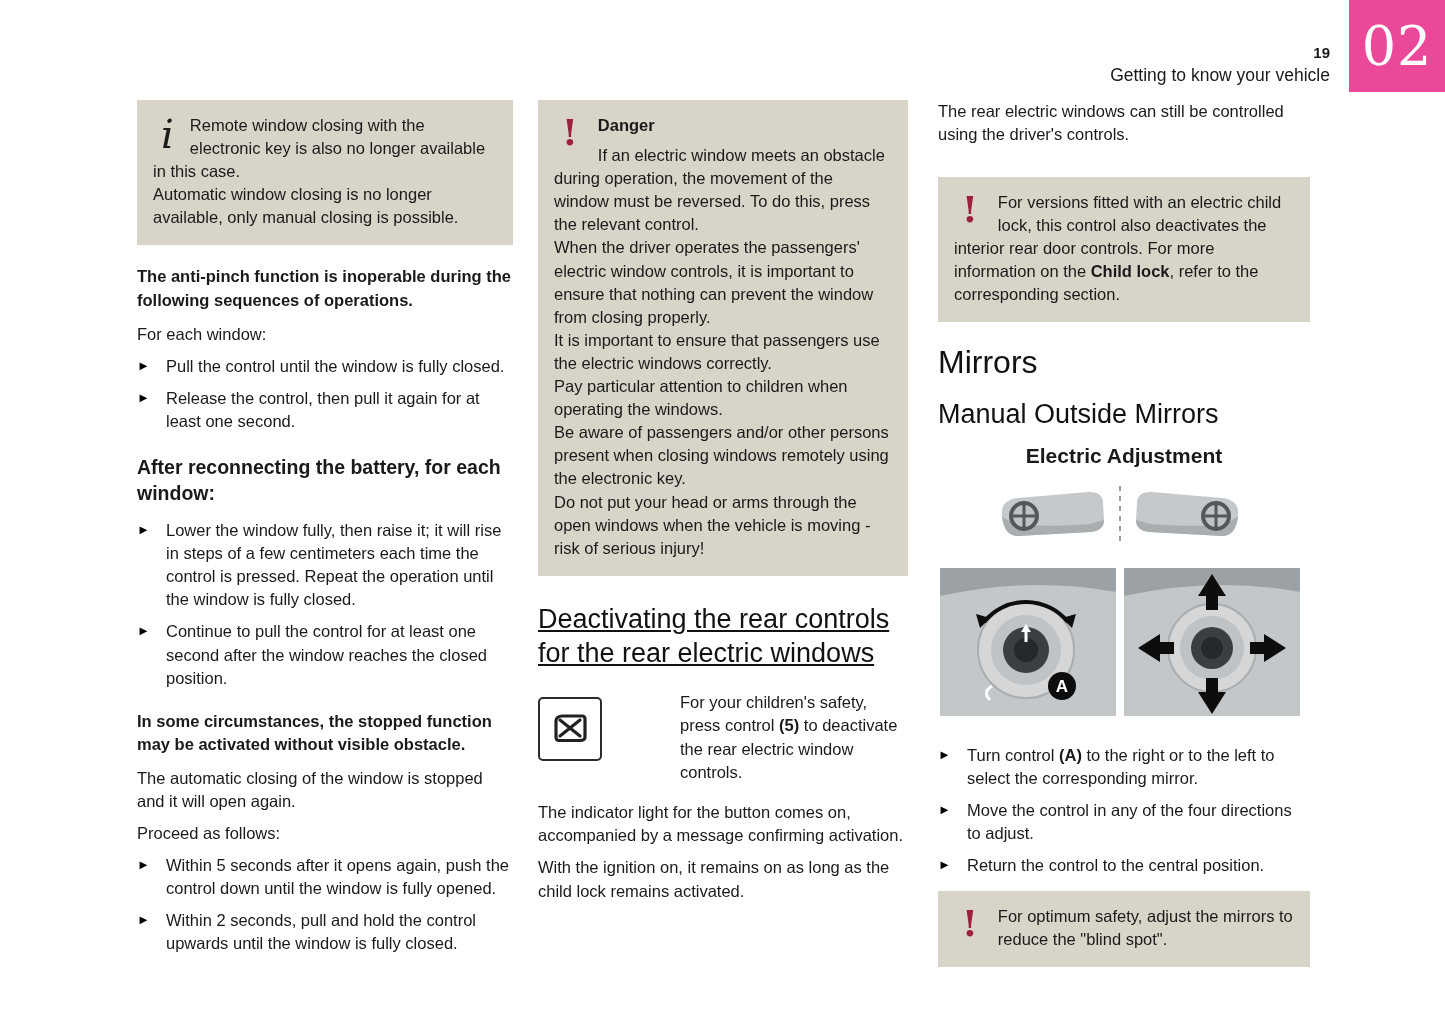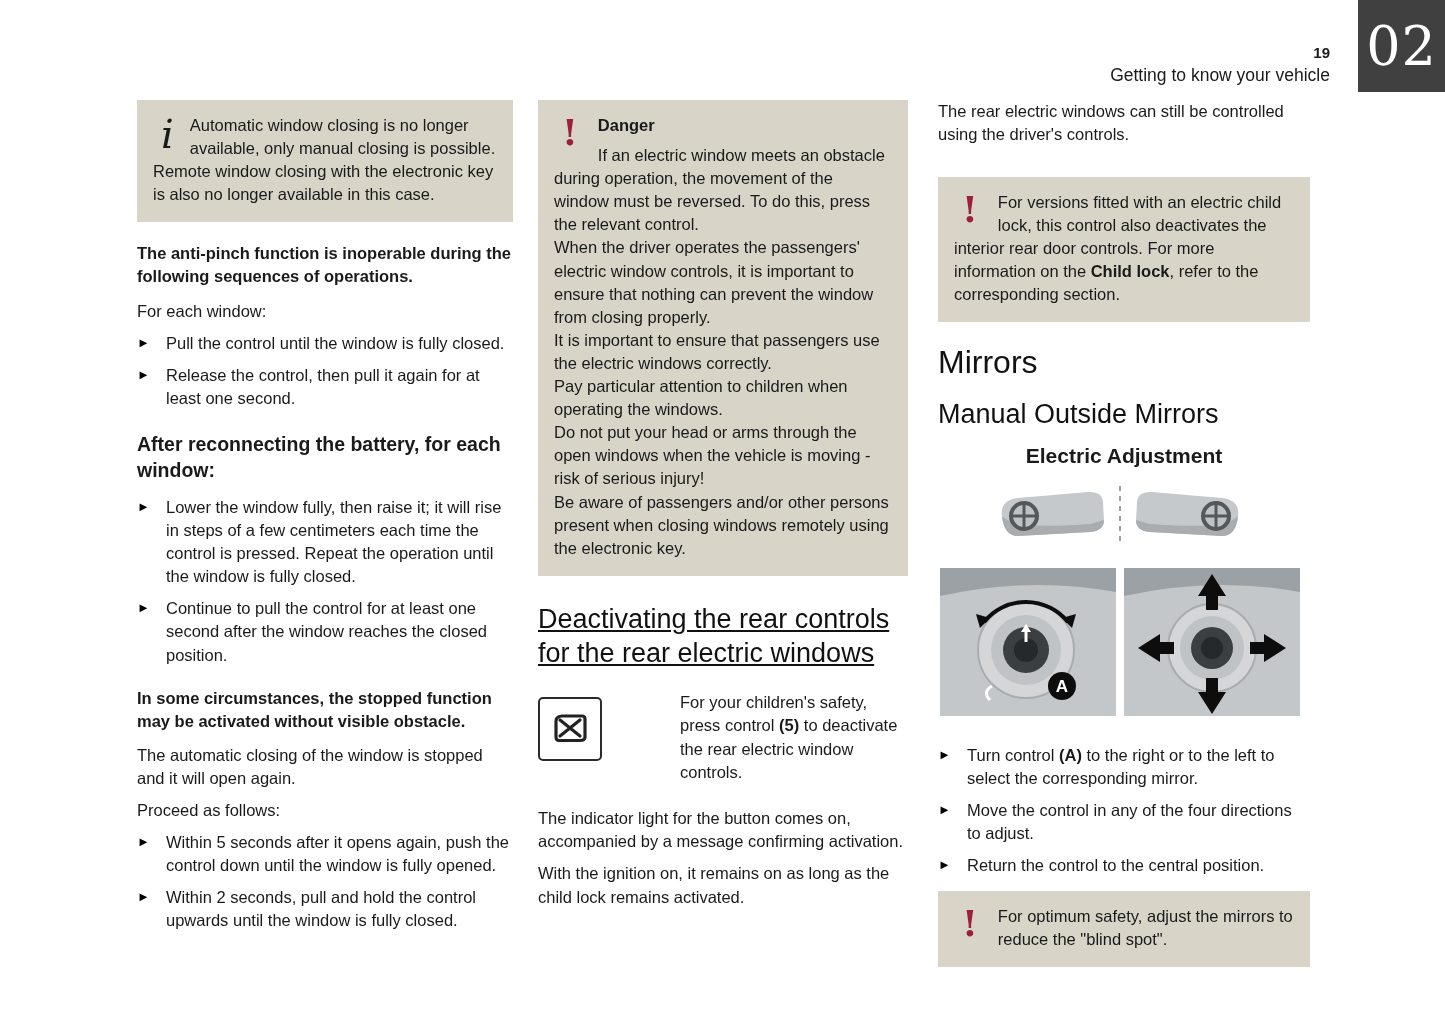--- a/index.html
+++ b/index.html
@@ -14,22 +14,22 @@
   
   .page-number {
     position:absolute; top:44px; right:115px;
     font-size:15px; font-weight:bold; text-align:right;
   }
   .page-header-title {
     position:absolute; top:65px; right:115px;
     font-size:17.5px; text-align:right;
   }
   .chapter-badge {
-    position:absolute; top:0; right:0; width:87px; height:92px;
-    background:#404040; color:#ffffff;
+    position:absolute; top:0; right:0; width:96px; height:92px;
+    background:#ec4899; color:#ffffff;
     display:flex; align-items:center; justify-content:center;
     font-family:"DejaVu Serif", serif; font-size:54px; font-weight:300;
     letter-spacing:1px;
   }
   
   .col { position:absolute; top:100px; }
   #col1 { left:137px; width:376px; }
   #col2 { left:538px; width:370px; }
   #col3 { left:938px; width:372px; }
 
@@ -63,21 +63,21 @@
   #mom-head { font-size:27px; margin:0 0 12px; }
   #elec-adj-head { font-size:21px; font-weight:bold; margin:4px 0 14px;text-align:center; }
 
   
   .bullets { margin:6px 0 12px; }
   .bullet { display:flex; margin:0 0 9px; }
   .bullet .arrow { flex:0 0 29px; font-size:13px; padding-top:3px; color:#000; }
   .bullet .btext { flex:1; font-size:16.5px; line-height:1.4; }
 
   
-  .iconpara { display:flex; margin:8px 0 22px; }
+  .iconpara { display:flex; margin:8px 0 16px; }
   .childlock-frame {
     flex:0 0 64px; width:64px; height:64px;
     border:2.5px solid #2b2b2b; border-radius:5px;
     display:flex; align-items:center; justify-content:center;
     margin-right:78px; margin-top:6px;
   }
   .iconpara .itext { flex:1; font-size:16.5px; line-height:1.42; }
 
   
   .mirror-diagram { margin:6px 0 22px; }
@@ -88,22 +88,22 @@
 <div class="page-number">19</div>
 <div class="page-header-title">Getting to know your vehicle</div>
 <div class="chapter-badge">
   <span>02</span>
 </div>
 
 <div class="col" id="col1">
 
   <div class="box">
     <span class="icon-i">i</span>
+    <p>Remote window closing with the electronic key is also no longer available in this case.</p>
     <p>Automatic window closing is no longer available, only manual closing is possible.</p>
-    <p>Remote window closing with the electronic key is also no longer available in this case.</p>
   </div>
 
   <h3 class="bhead">The anti-pinch function is inoperable during the following sequences of operations.</h3>
   <p class="body">For each window:</p>
 
   <div class="bullets">
     <div class="bullet">
       <span class="arrow">►</span>
       <span class="btext">Pull the control until the window is fully closed.</span>
     </div>
@@ -144,22 +144,22 @@
 
 <div class="col" id="col2">
 
   <div class="box">
     <span class="icon-bang">!</span>
     <p class="danger-title">Danger</p>
     <p>If an electric window meets an obstacle during operation, the movement of the window must be reversed. To do this, press the relevant control.</p>
     <p>When the driver operates the passengers' electric window controls, it is important to ensure that nothing can prevent the window from closing properly.</p>
     <p>It is important to ensure that passengers use the electric windows correctly.</p>
     <p>Pay particular attention to children when operating the windows.</p>
+    <p>Be aware of passengers and/or other persons present when closing windows remotely using the electronic key.</p>
     <p>Do not put your head or arms through the open windows when the vehicle is moving - risk of serious injury!</p>
-    <p>Be aware of passengers and/or other persons present when closing windows remotely using the electronic key.</p>
   </div>
 
   <h2 class="light-head" id="deact-head">Deactivating the rear controls for the rear electric windows</h2>
 
   <div class="iconpara">
     <span class="childlock-frame">
       <svg width="42" height="42" viewBox="0 0 42 42" aria-hidden="true">
         <path d="M7 13 Q7 8.5 13 8 L33 8 Q36 8 36 11 L36 29 Q36 32.5 31 32.5 L10 32.5 Q7 32.5 7 29 Z" fill="none" stroke="#222" stroke-width="3.2"></path>
         <path d="M11 28 L31 12 M11 12 L31 28" stroke="#222" stroke-width="3.2" stroke-linecap="round"></path>
       </svg>

